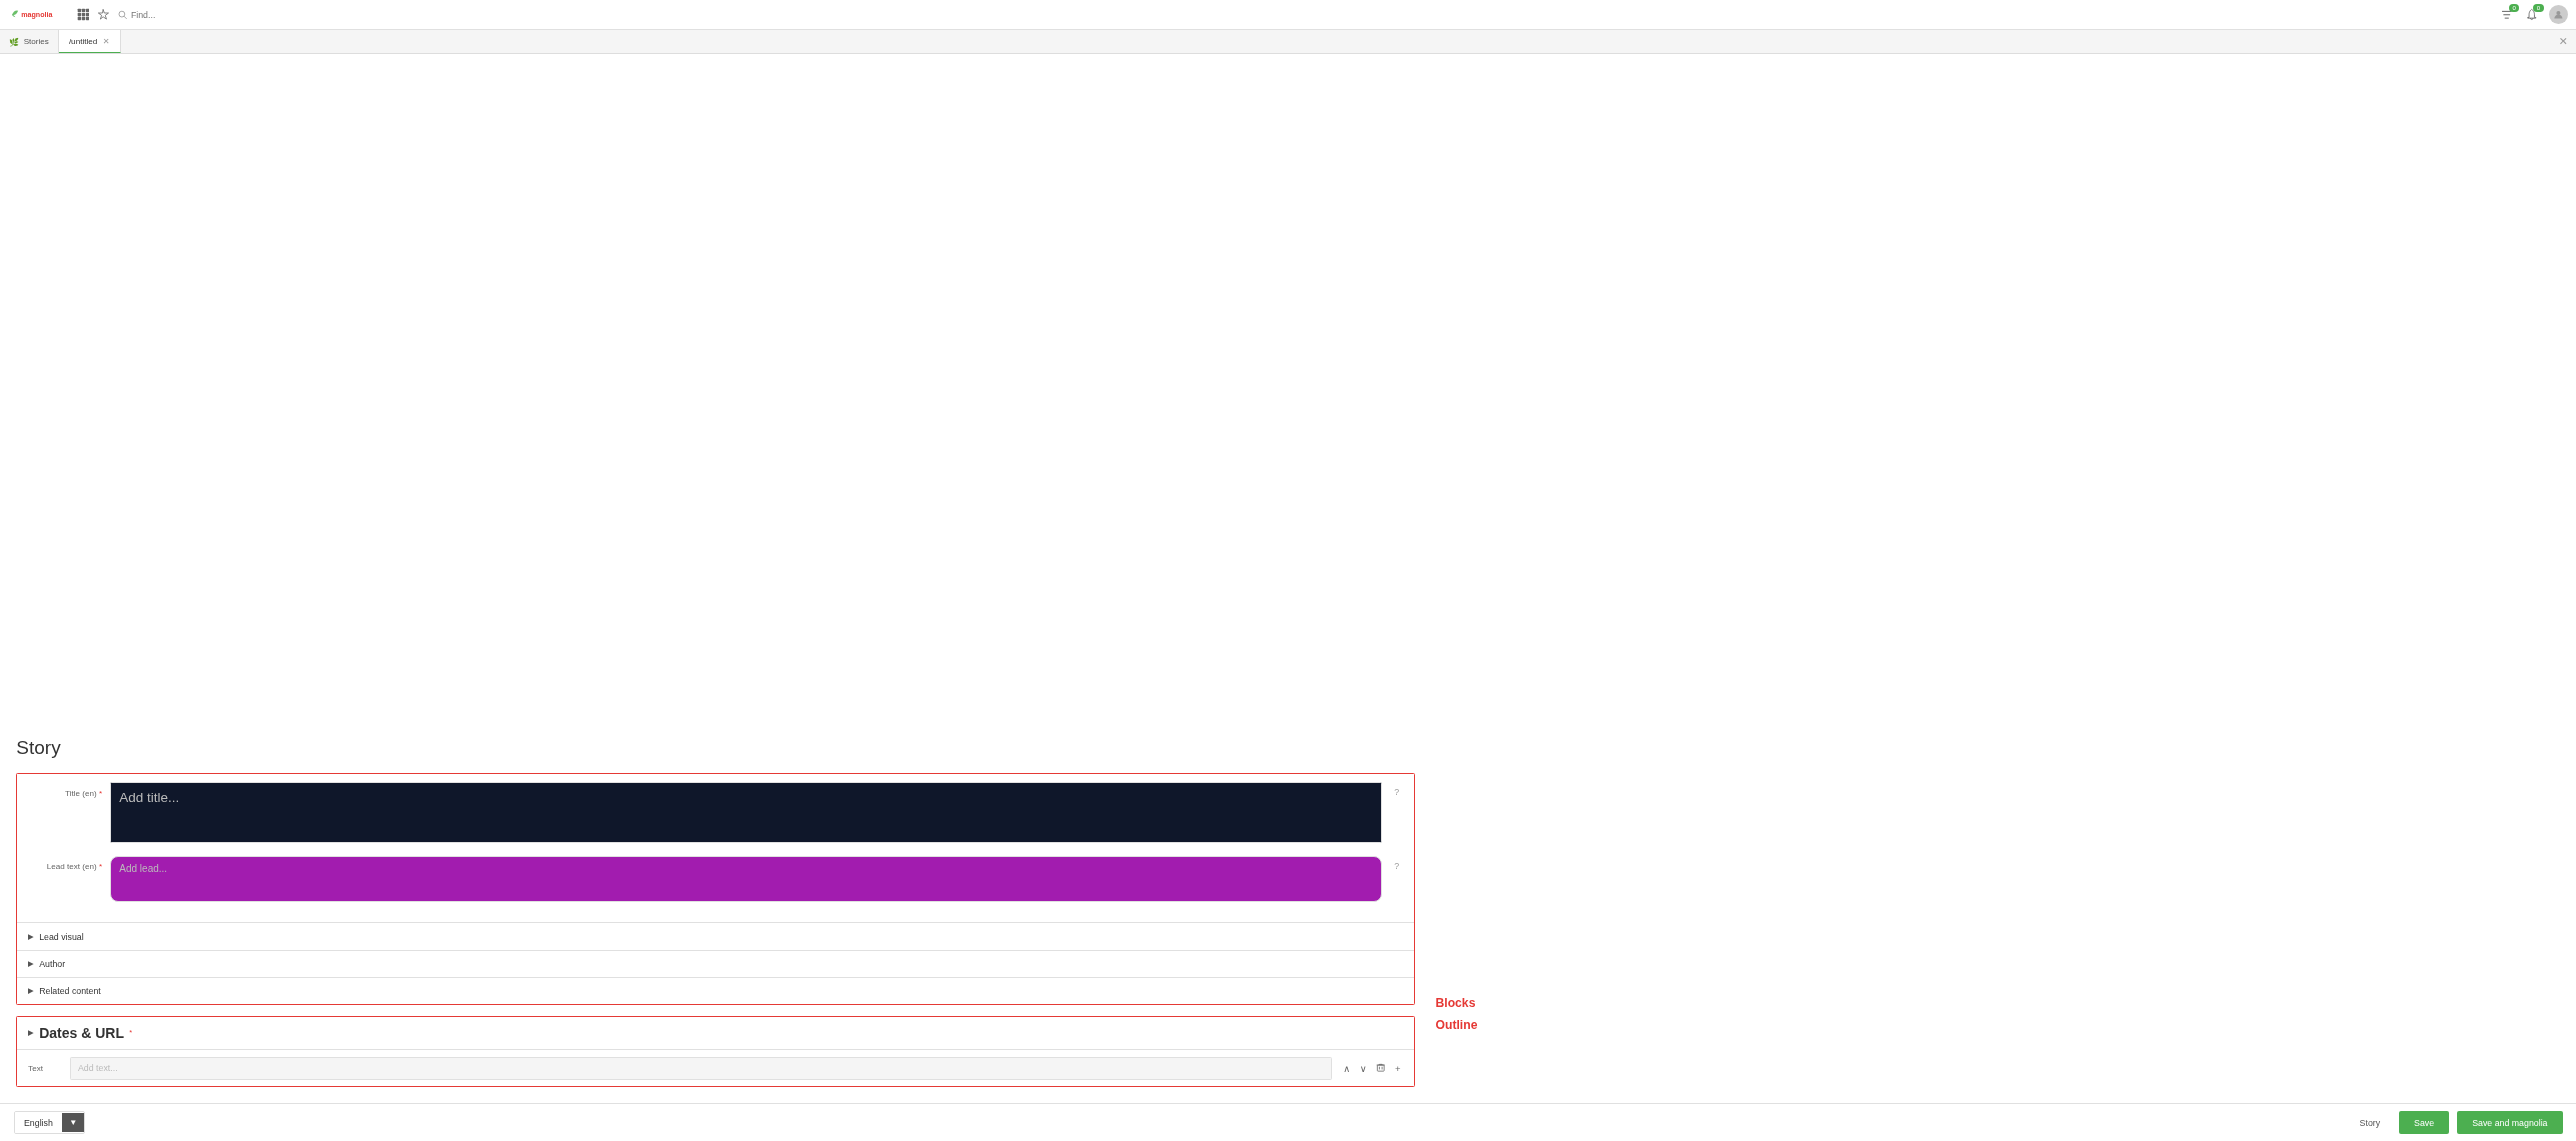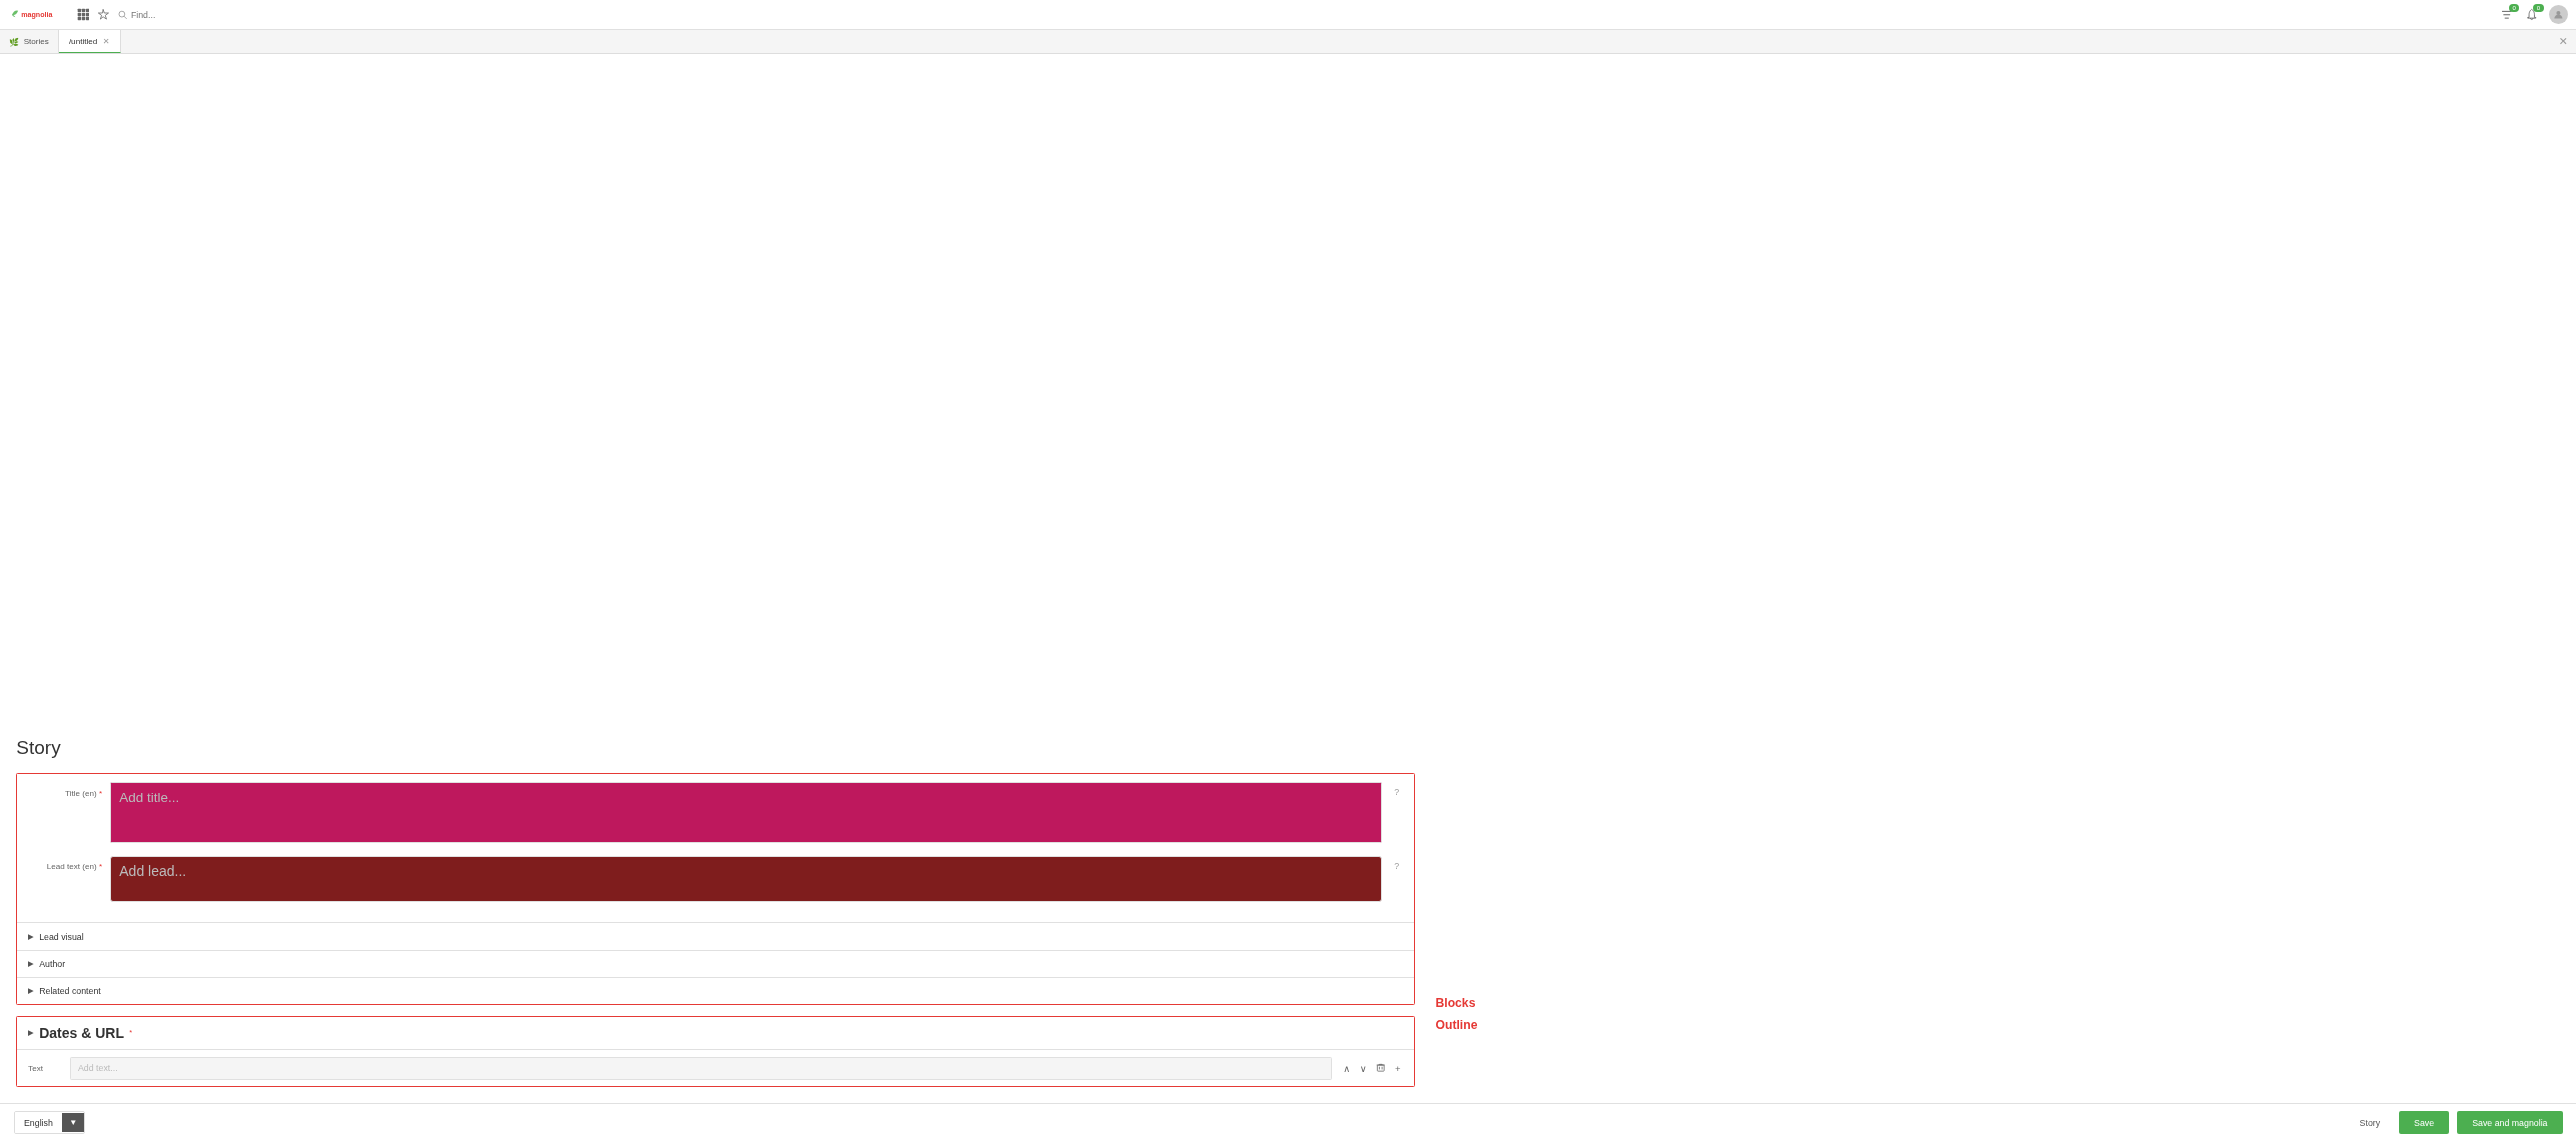--- a/index.html
+++ b/index.html
@@ -163,39 +163,39 @@
       color: #999;
       font-size: 8.8px;
       text-align: center;
       padding-top: 5.4px;
       cursor: pointer;
     }
 
     .title-textarea {
       width: 100%;
       border: 0.7px solid #e0e0e0;
-      background: #be185d;
+      background: #0f172a;
       border-radius: 1.4px;
       padding: 6.8px 8.1px;
       font-size: 13.5px;
       color: #bbb;
       resize: none;
       height: 61px;
       font-family: inherit;
       outline: none;
     }
     .title-textarea::placeholder { color: #bbb; }
 
     .lead-textarea {
       width: 100%;
       border: 0.7px solid #e0e0e0;
-      background: #7f1d1d;
-      border-radius: 3px;
+      background: #a21caf;
+      border-radius: 8px;
       padding: 6.8px 8.1px;
-      font-size: 14px;
+      font-size: 10px;
       color: #bbb;
       resize: none;
       height: 46px;
       font-family: inherit;
       outline: none;
     }
     .lead-textarea::placeholder { color: #bbb; }
 
     
     .collapsible-row {

